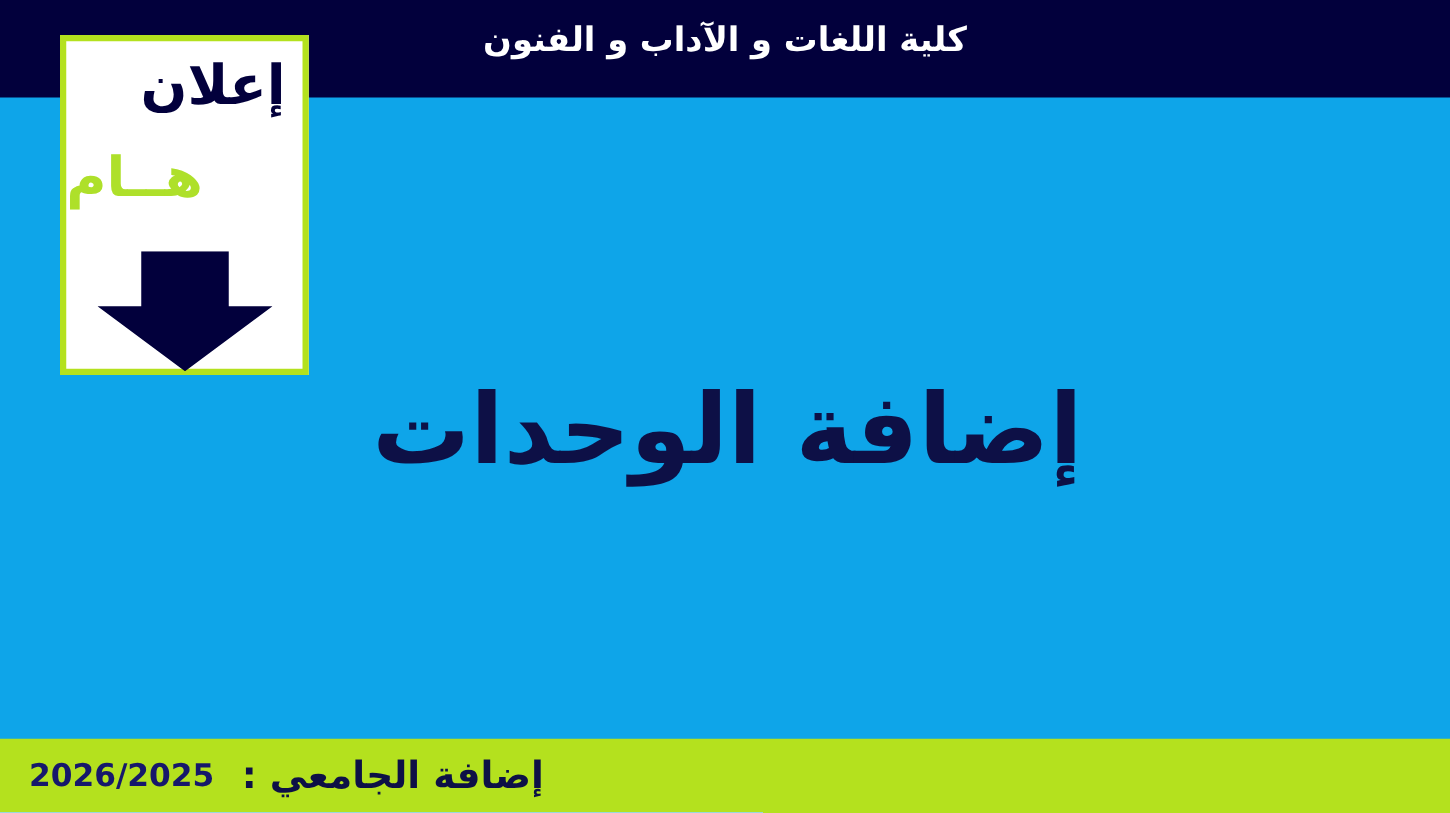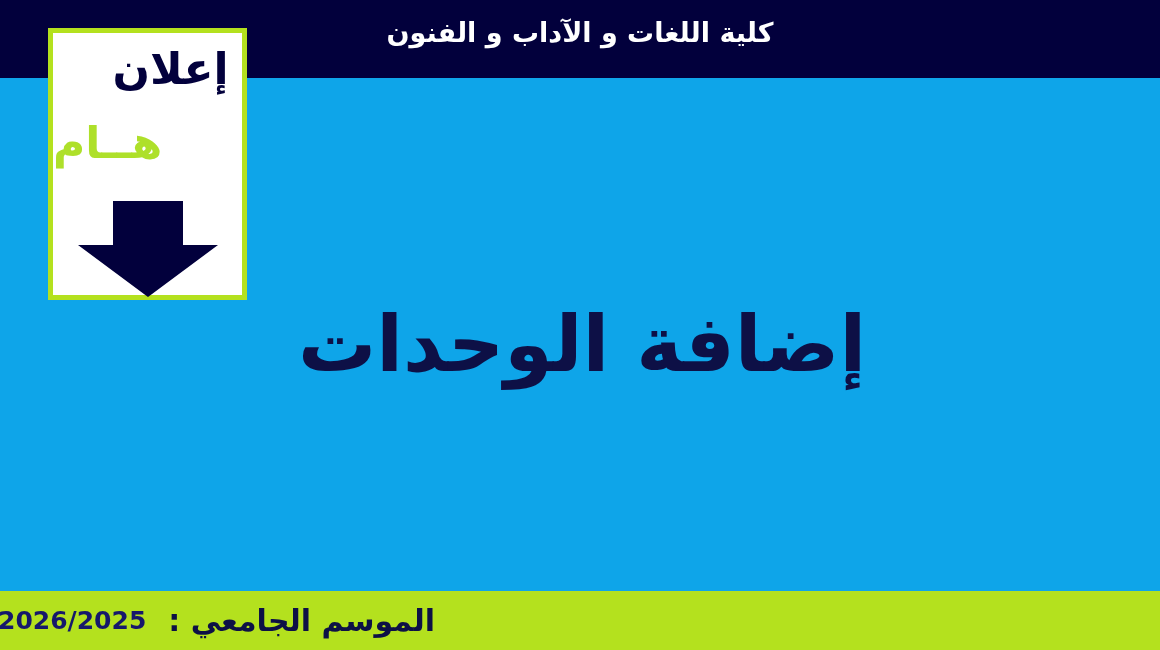--- a/index.html
+++ b/index.html
@@ -157,18 +157,18 @@
     <div id="announce-word-2">هــام</div>
     <svg id="down-arrow" viewBox="0 0 140 96" aria-hidden="true">
       <polygon points="35,0 105,0 105,44 140,44 70,96 0,44 35,44" fill="#02003c"></polygon>
     </svg>
   </div>
 
   <div id="main-title">إضافة الوحدات</div>
 
   <div id="footer-bar">
     <div id="footer-inner">
-      <span id="academic-year-label">الموسم الجامعي :</span>
+      <span id="academic-year-label">إضافة الجامعي :</span>
       <span id="academic-year-value">2026/2025</span>
     </div>
   </div>
 
 </div>
 
 </body></html>

